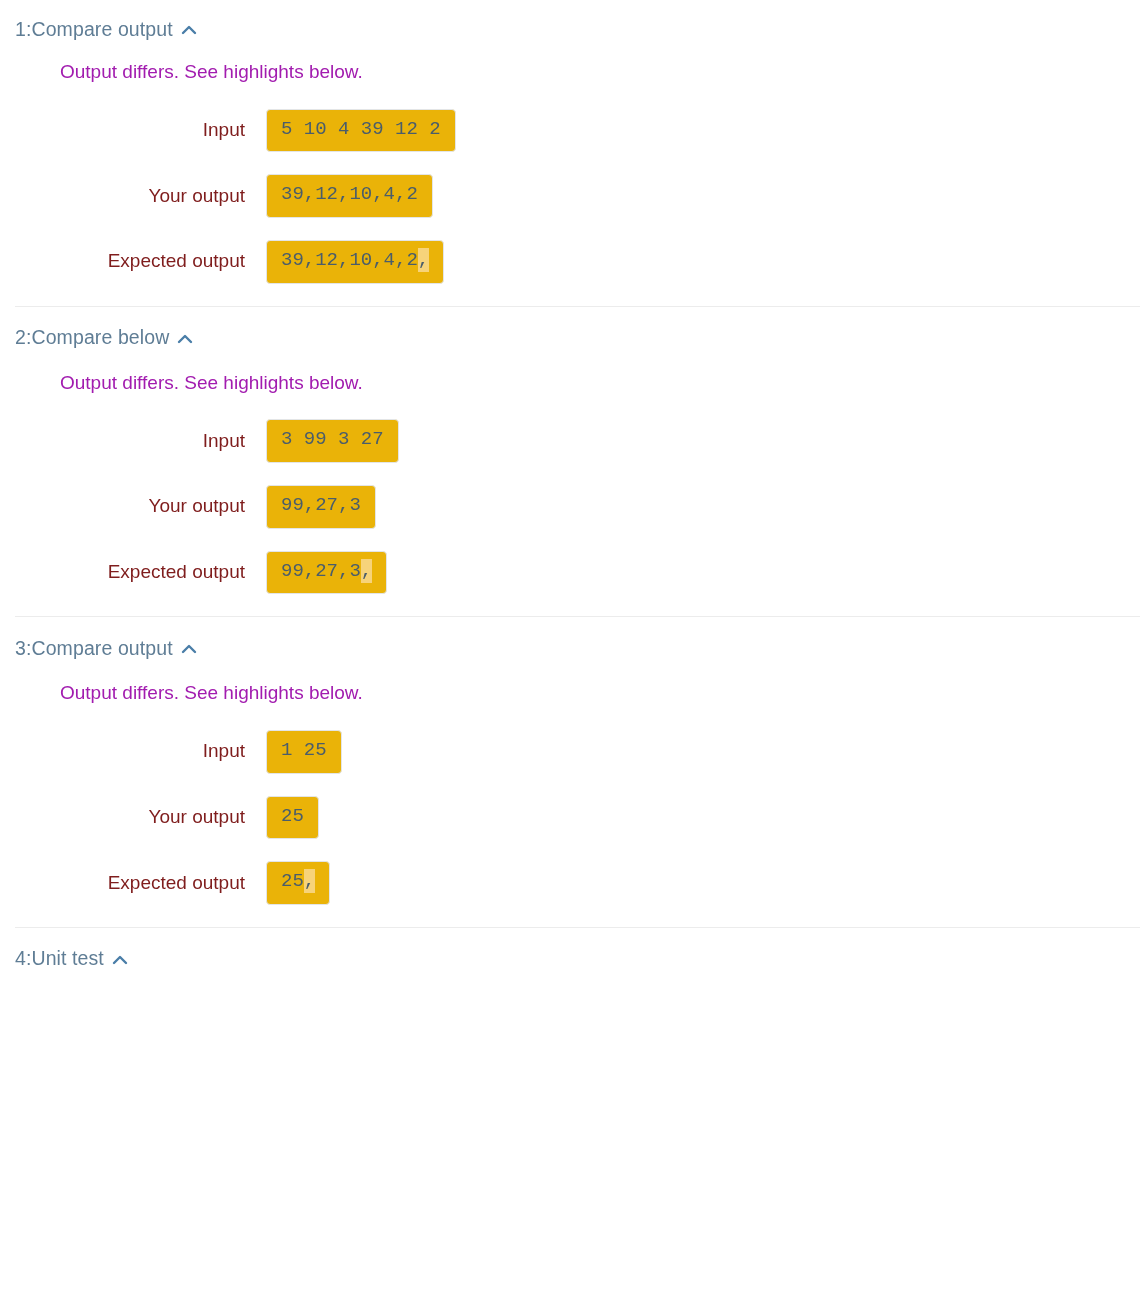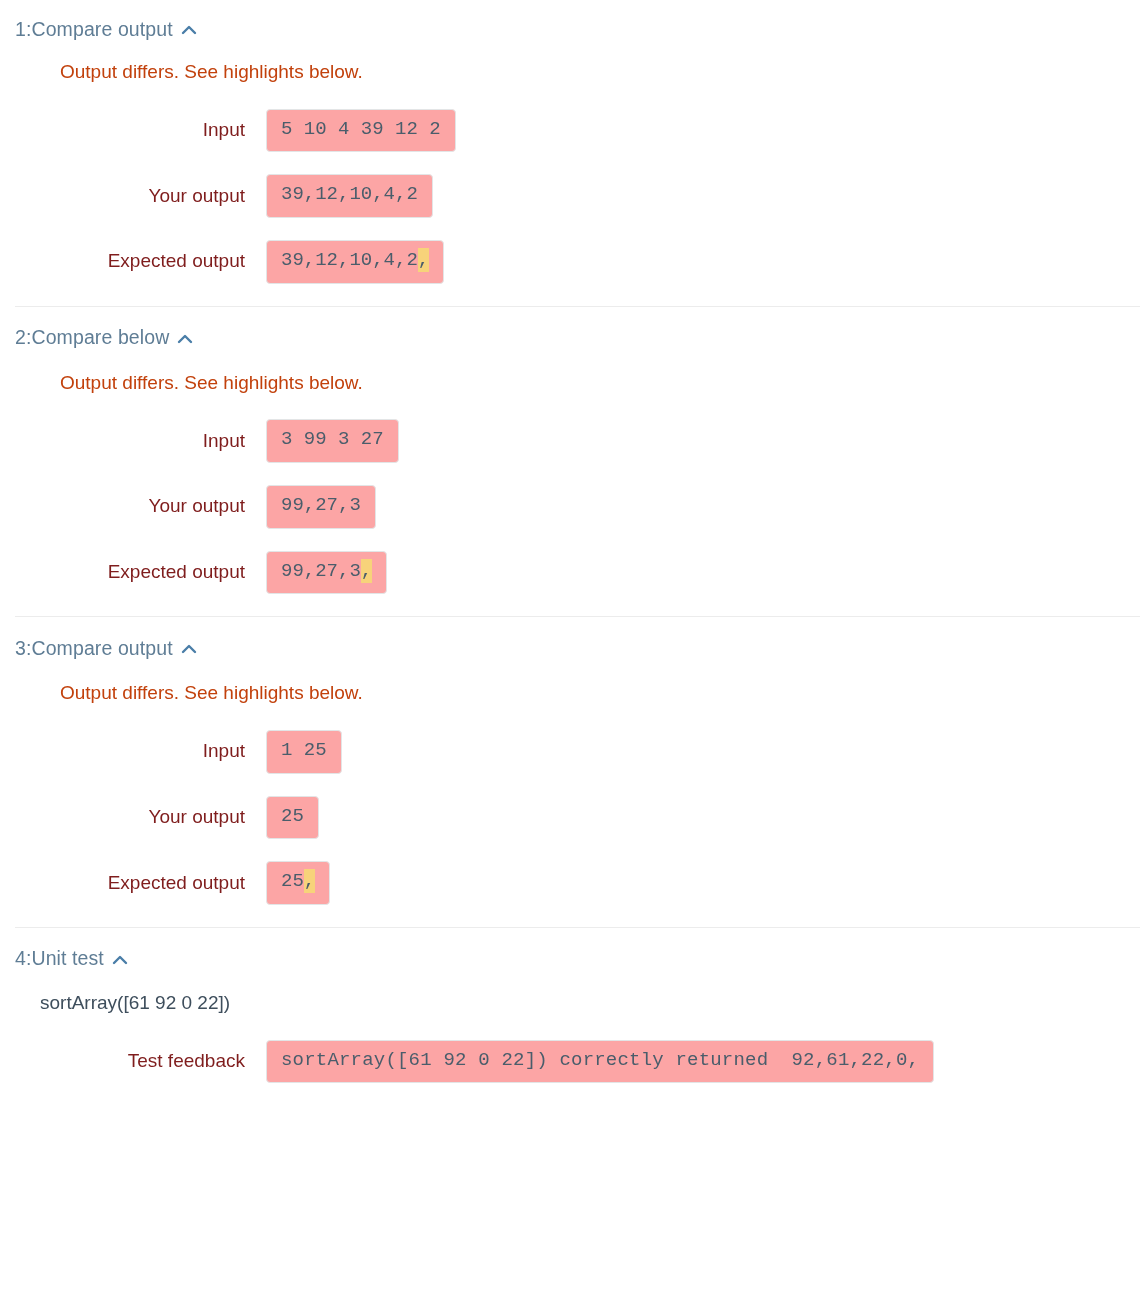--- a/index.html
+++ b/index.html
@@ -45,42 +45,42 @@
     position: relative;
     top: 1px;
   }
   .chevron svg { display: block; }
 
   .section-body { padding-top: 18px; }
 
   .differ-msg {
     padding-left: 60px;
     font-size: 19px;
-    color: #c2410c;
+    color: #a21caf;
     line-height: 1.3;
     margin-bottom: 24px;
   }
 
   
   .row {
     display: flex;
     align-items: center;
     margin-bottom: 22px;
   }
   .row-label {
     width: 266px;
     text-align: right;
     padding-right: 21px;
     font-size: 19px;
     color: #7f1d1d;
     line-height: 1.2;
     flex: 0 0 auto;
   }
   .value-box {
-    background: #fca5a5;
+    background: #eab308;
     border: 1px solid #e3e5e6;
     border-radius: 4px;
     padding: 7px 14px 9px 14px;
     font-family: "Liberation Mono", monospace;
     font-size: 19px;
     color: #4a5d6b;
     line-height: 1.35;
     white-space: pre;
     display: inline-block;
   }
@@ -216,24 +216,16 @@
 
   <div class="section">
     <div class="section-header">
       <span class="title-text">4:Unit test</span>
       <span class="chevron">
         <svg width="16" height="12" viewBox="0 0 16 12" xmlns="http://www.w3.org/2000/svg">
           <polyline points="2,9 8,3 14,9" fill="none" stroke="#4a7ea8" stroke-width="2.4" stroke-linecap="round" stroke-linejoin="round"></polyline>
         </svg>
       </span>
     </div>
-    <div class="section-body">
-      <div class="unit-call">sortArray([61 92 0 22])</div>
-
-      <div class="row feedback-row">
-        <div class="row-label">Test feedback</div>
-        <div class="value-box feedback-box wide">sortArray([61 92 0 22]) correctly returned  92,61,22,0,</div>
-      </div>
-    </div>
     <div class="spacer-bottom"></div>
   </div>
 
 </div>
 
 </body></html>

